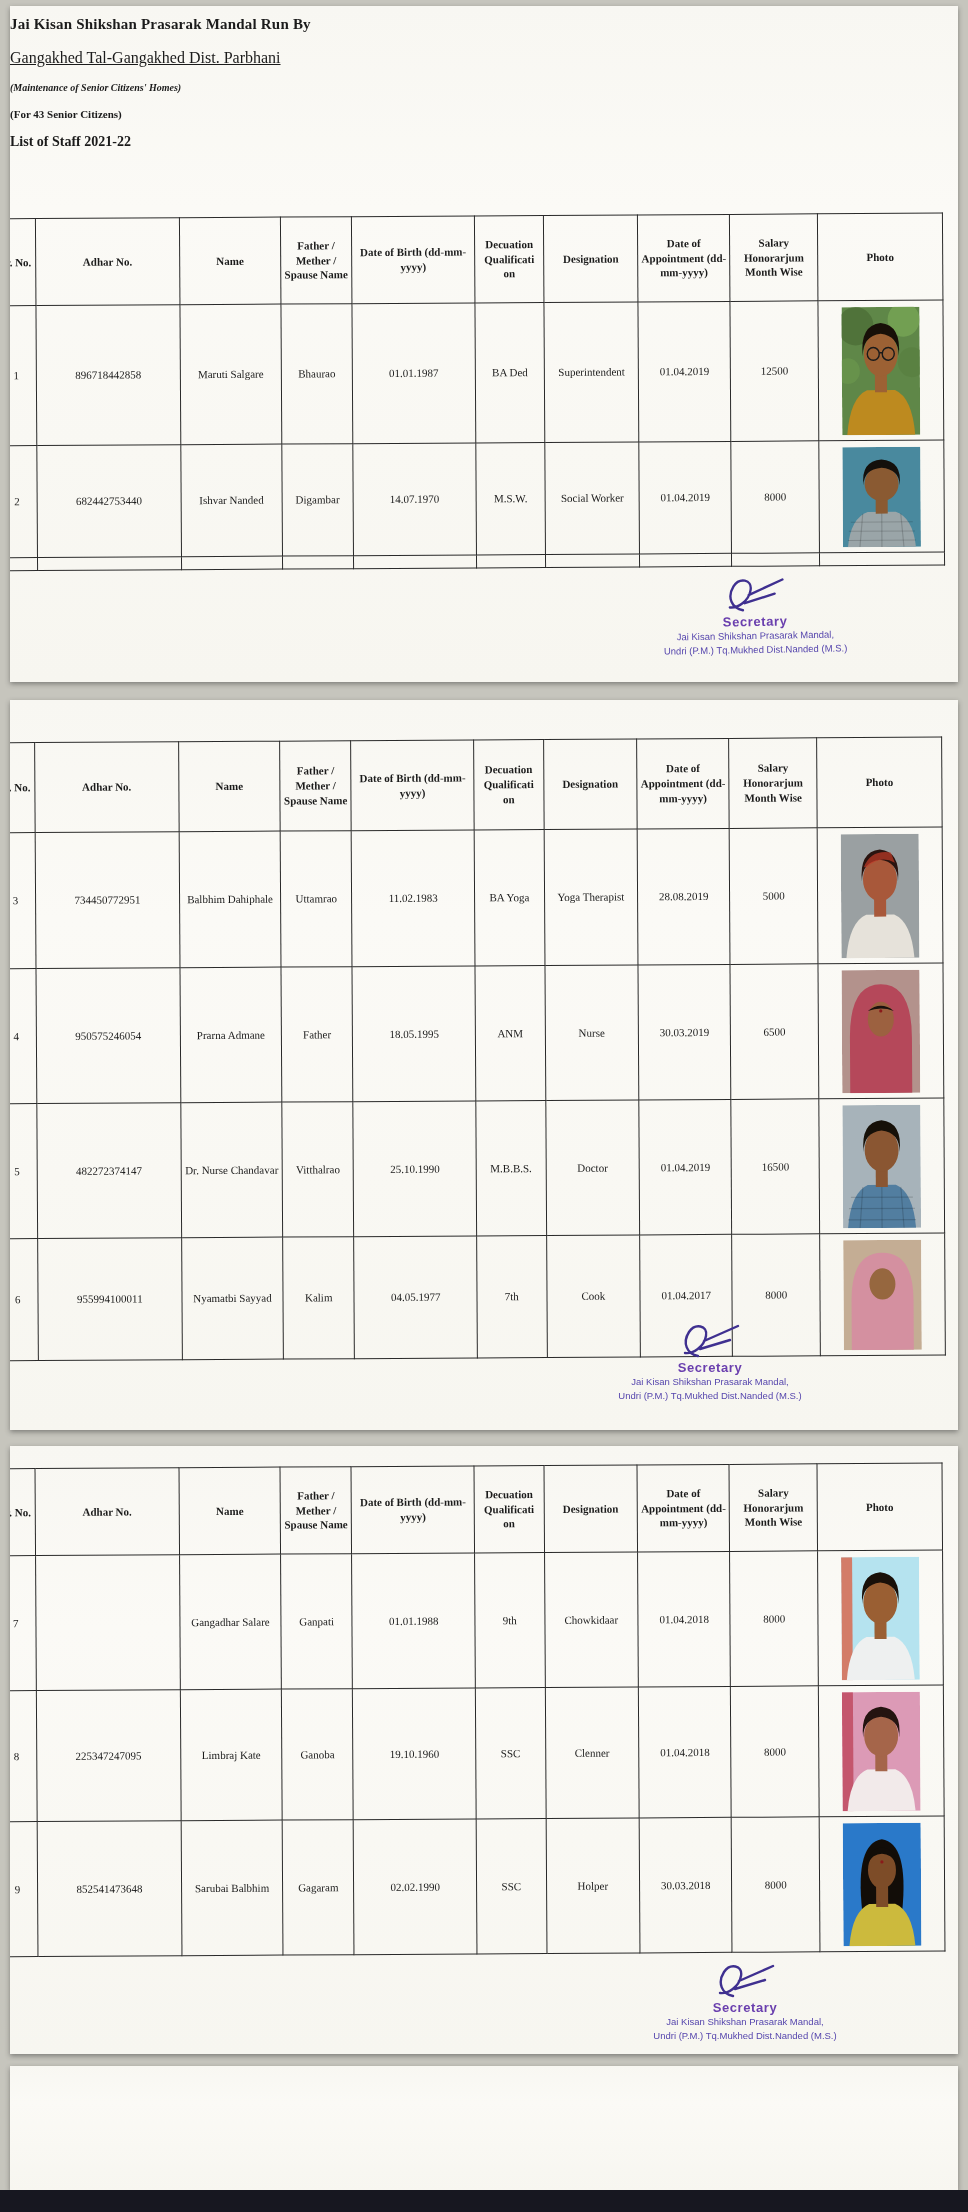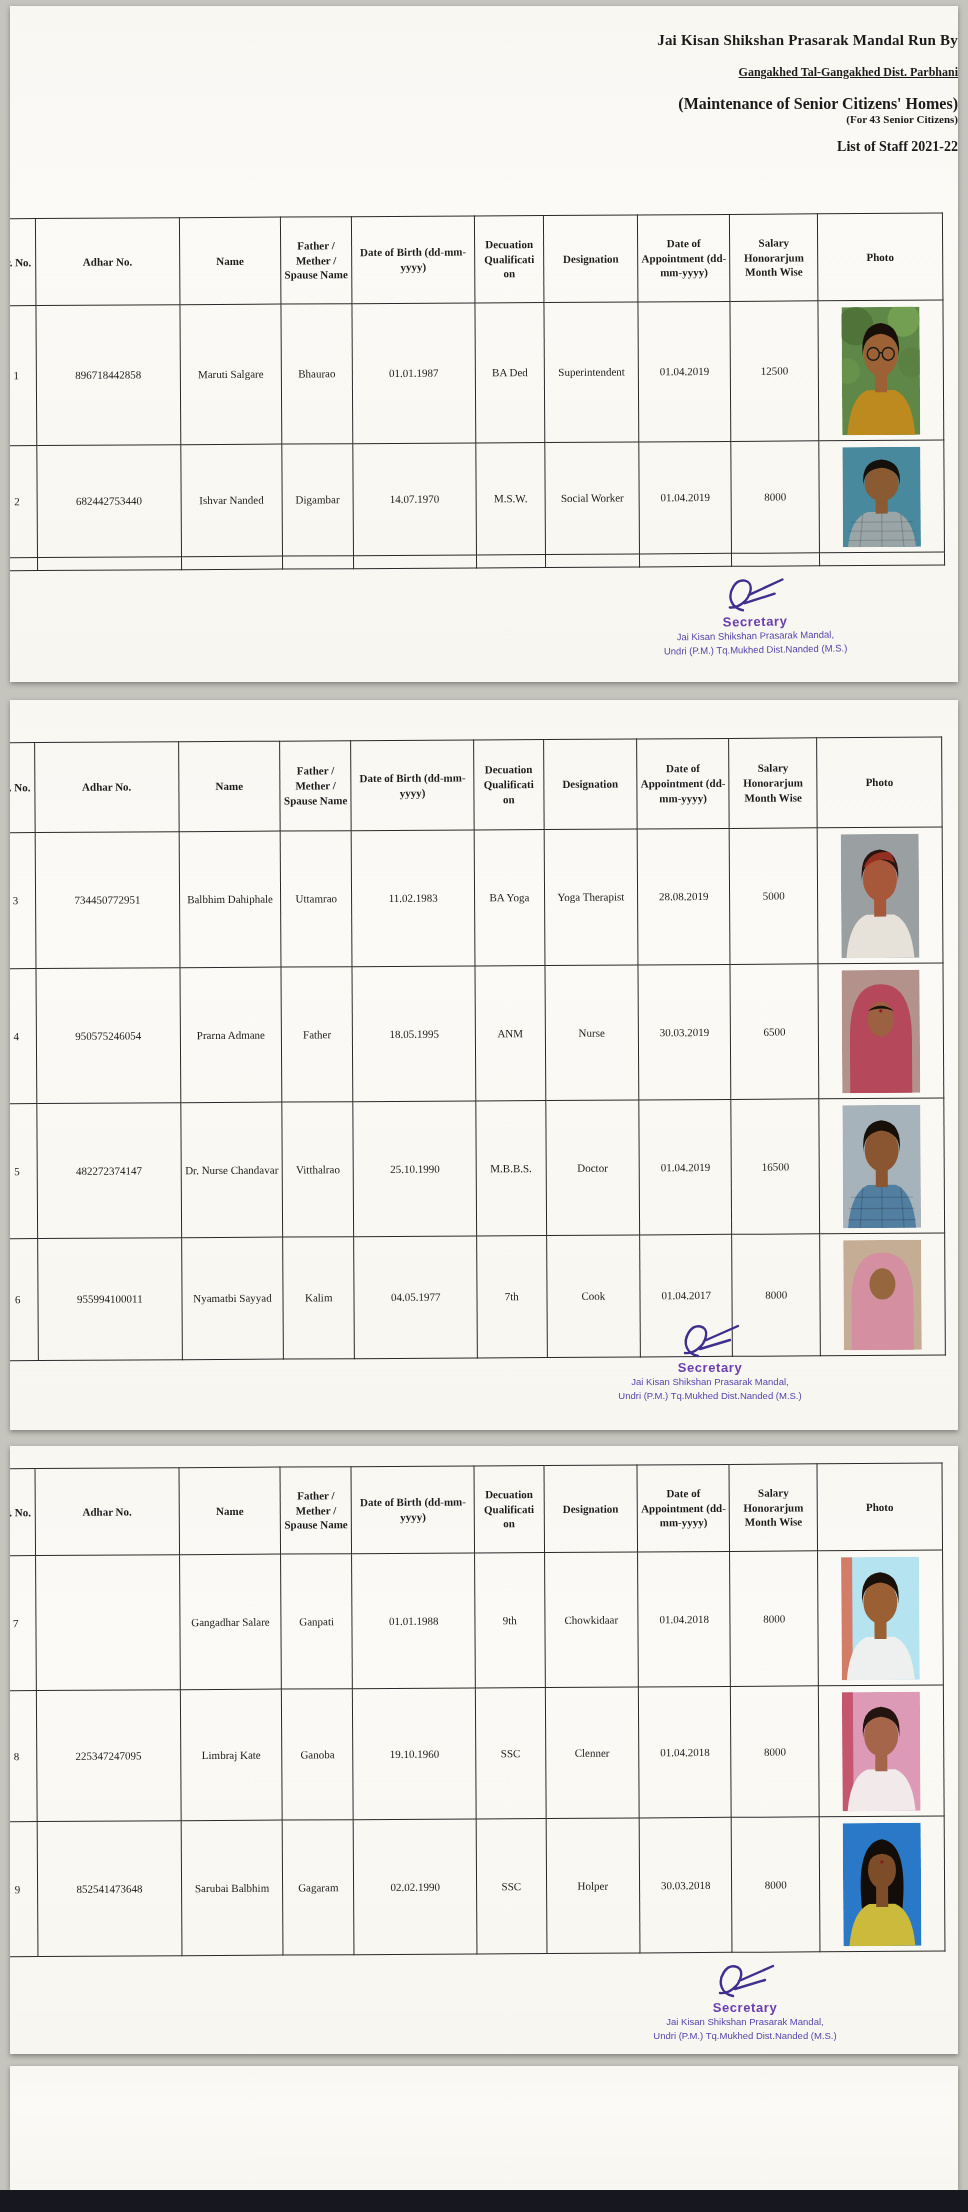--- a/index.html
+++ b/index.html
@@ -21,25 +21,25 @@
   }
   #page1 { top:6px;    height:676px; }
   #page2 { top:700px;  height:730px; }
   #page3 { top:1446px; height:608px; }
   #page4 { top:2066px; height:124px; }
   .bottom-bar {
     position:absolute; left:0; top:2190px; width:968px; height:22px;
     background:#171720;
   }
 
-  .doc-header { position:absolute; top:26px; left:0; width:100%; text-align:right; }
+  .doc-header { position:absolute; top:10px; left:0; width:100%; text-align:left; }
   .t1 { font-size:15px; font-weight:bold; margin-bottom:16px; letter-spacing:.2px; }
   .t2 { font-size:15px; font-weight:bold; margin-bottom:15px; }
-  .t3 { font-size:12px; font-weight:bold; text-decoration:underline; margin-bottom:15px; }
-  .t4 { font-size:16px; font-weight:bold; margin-bottom:0; }
+  .t3 { font-size:16px; font-weight:normal; text-decoration:underline; margin-bottom:15px; }
+  .t4 { font-size:10px; font-weight:bold; margin-bottom:15px;font-style:italic; }
   .t5 { font-size:11px; font-weight:bold; margin-bottom:14px; }
   .t6 { font-size:14px; font-weight:bold; }
 
   table.staff-table {
     position:absolute;
     left:-14px;
     border-collapse:collapse;
     table-layout:fixed;
     transform:rotate(-0.35deg);
     transform-origin:60px 50%;

